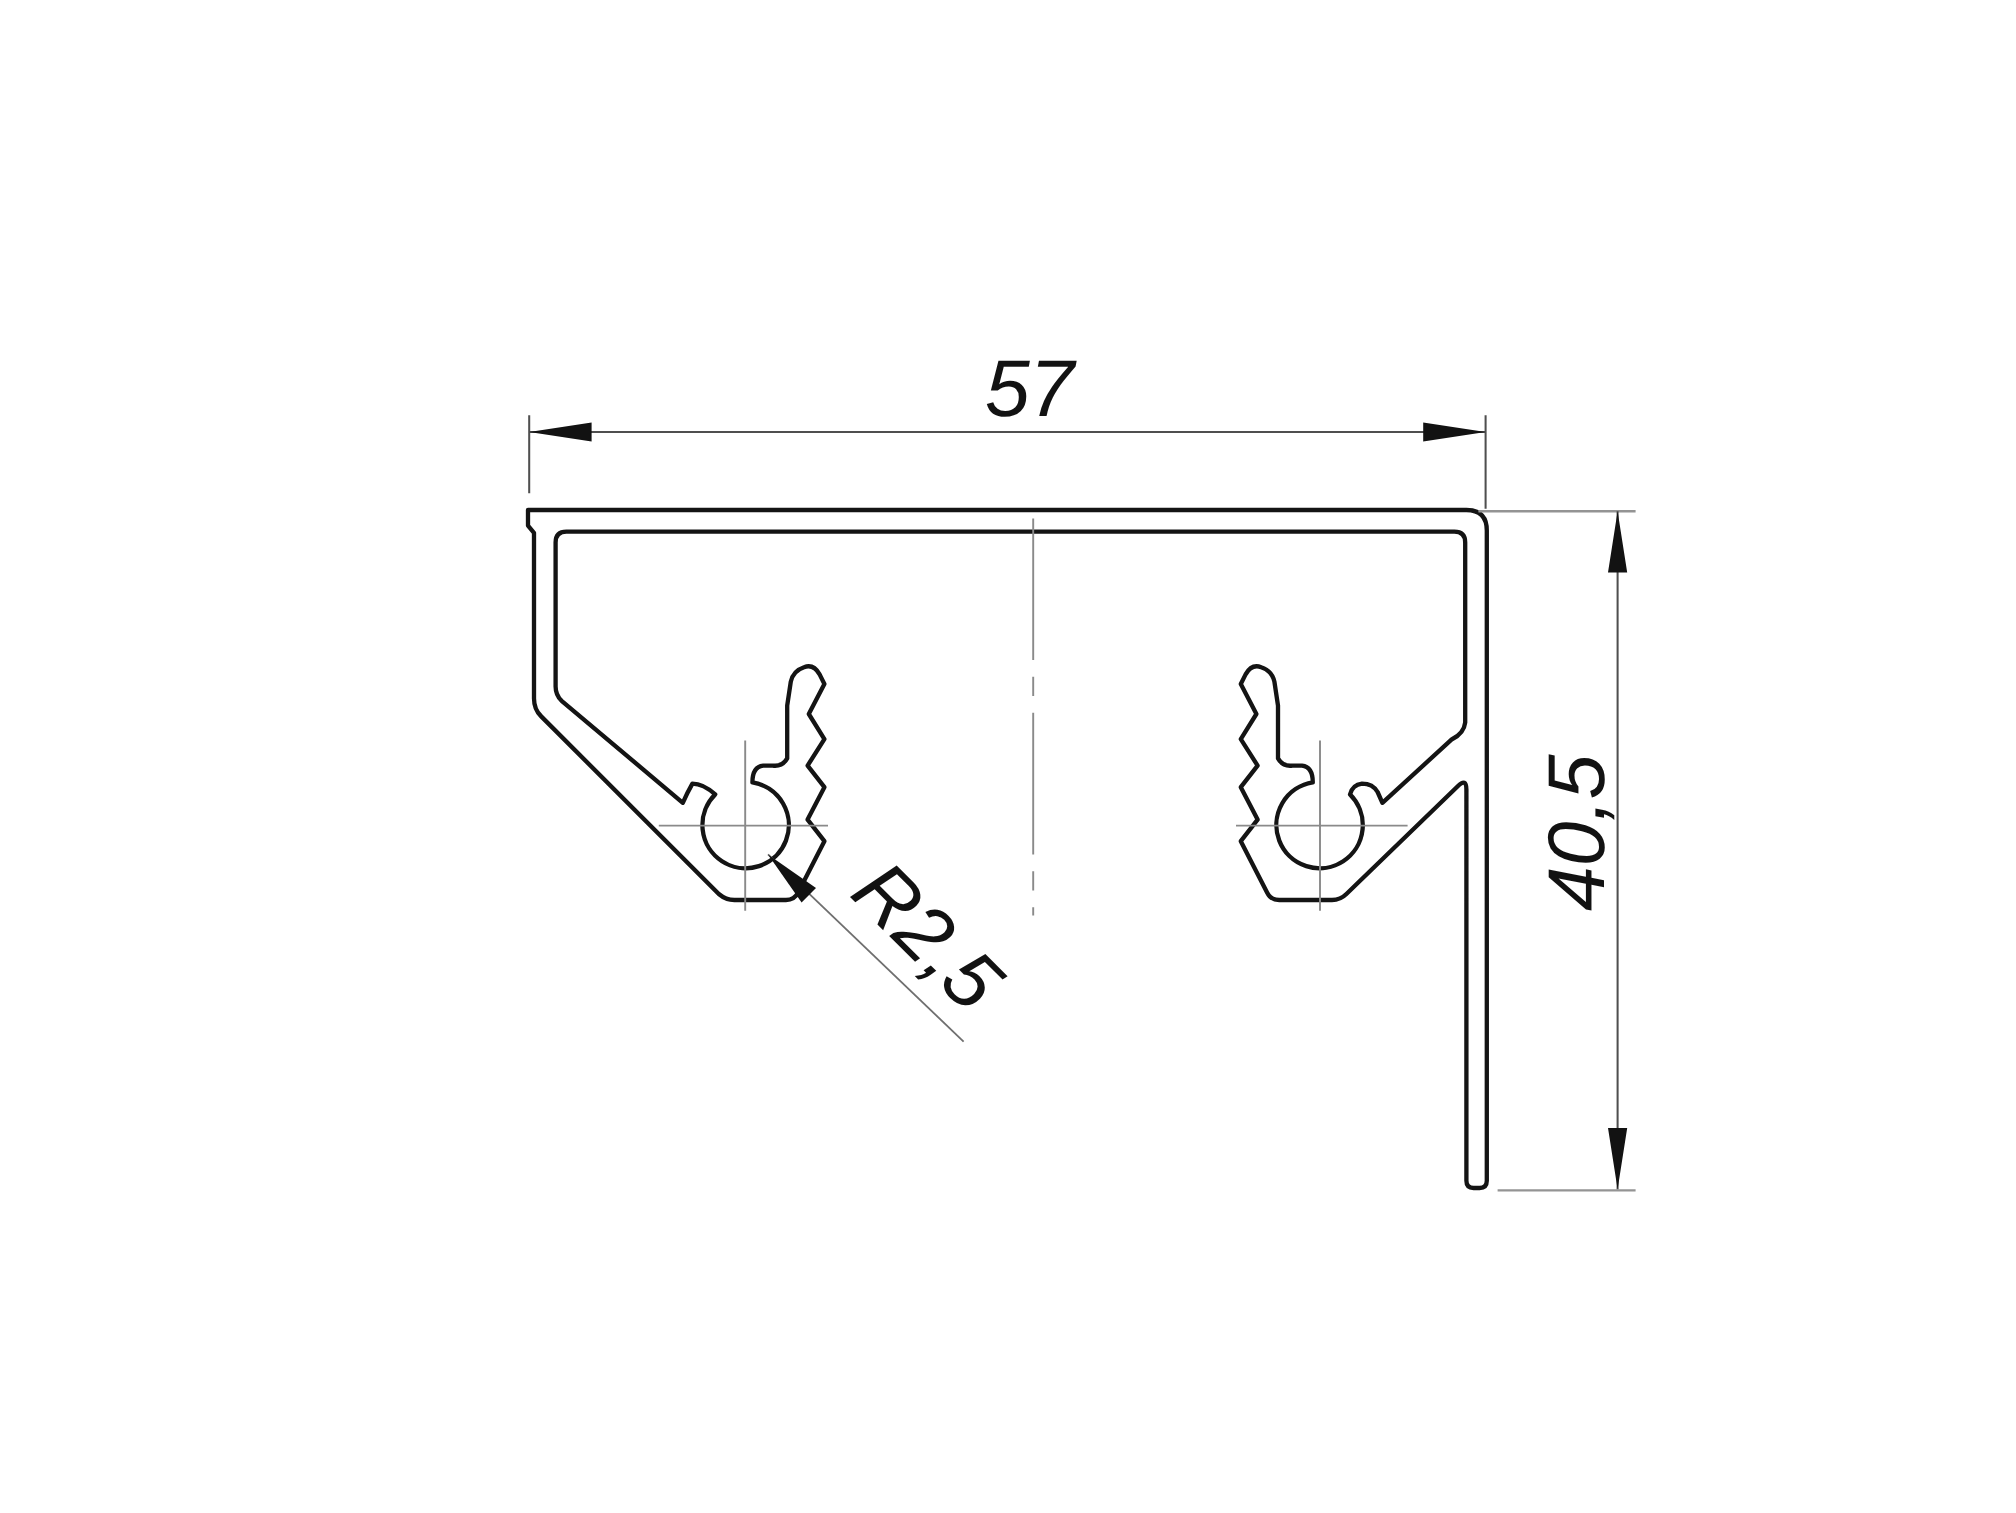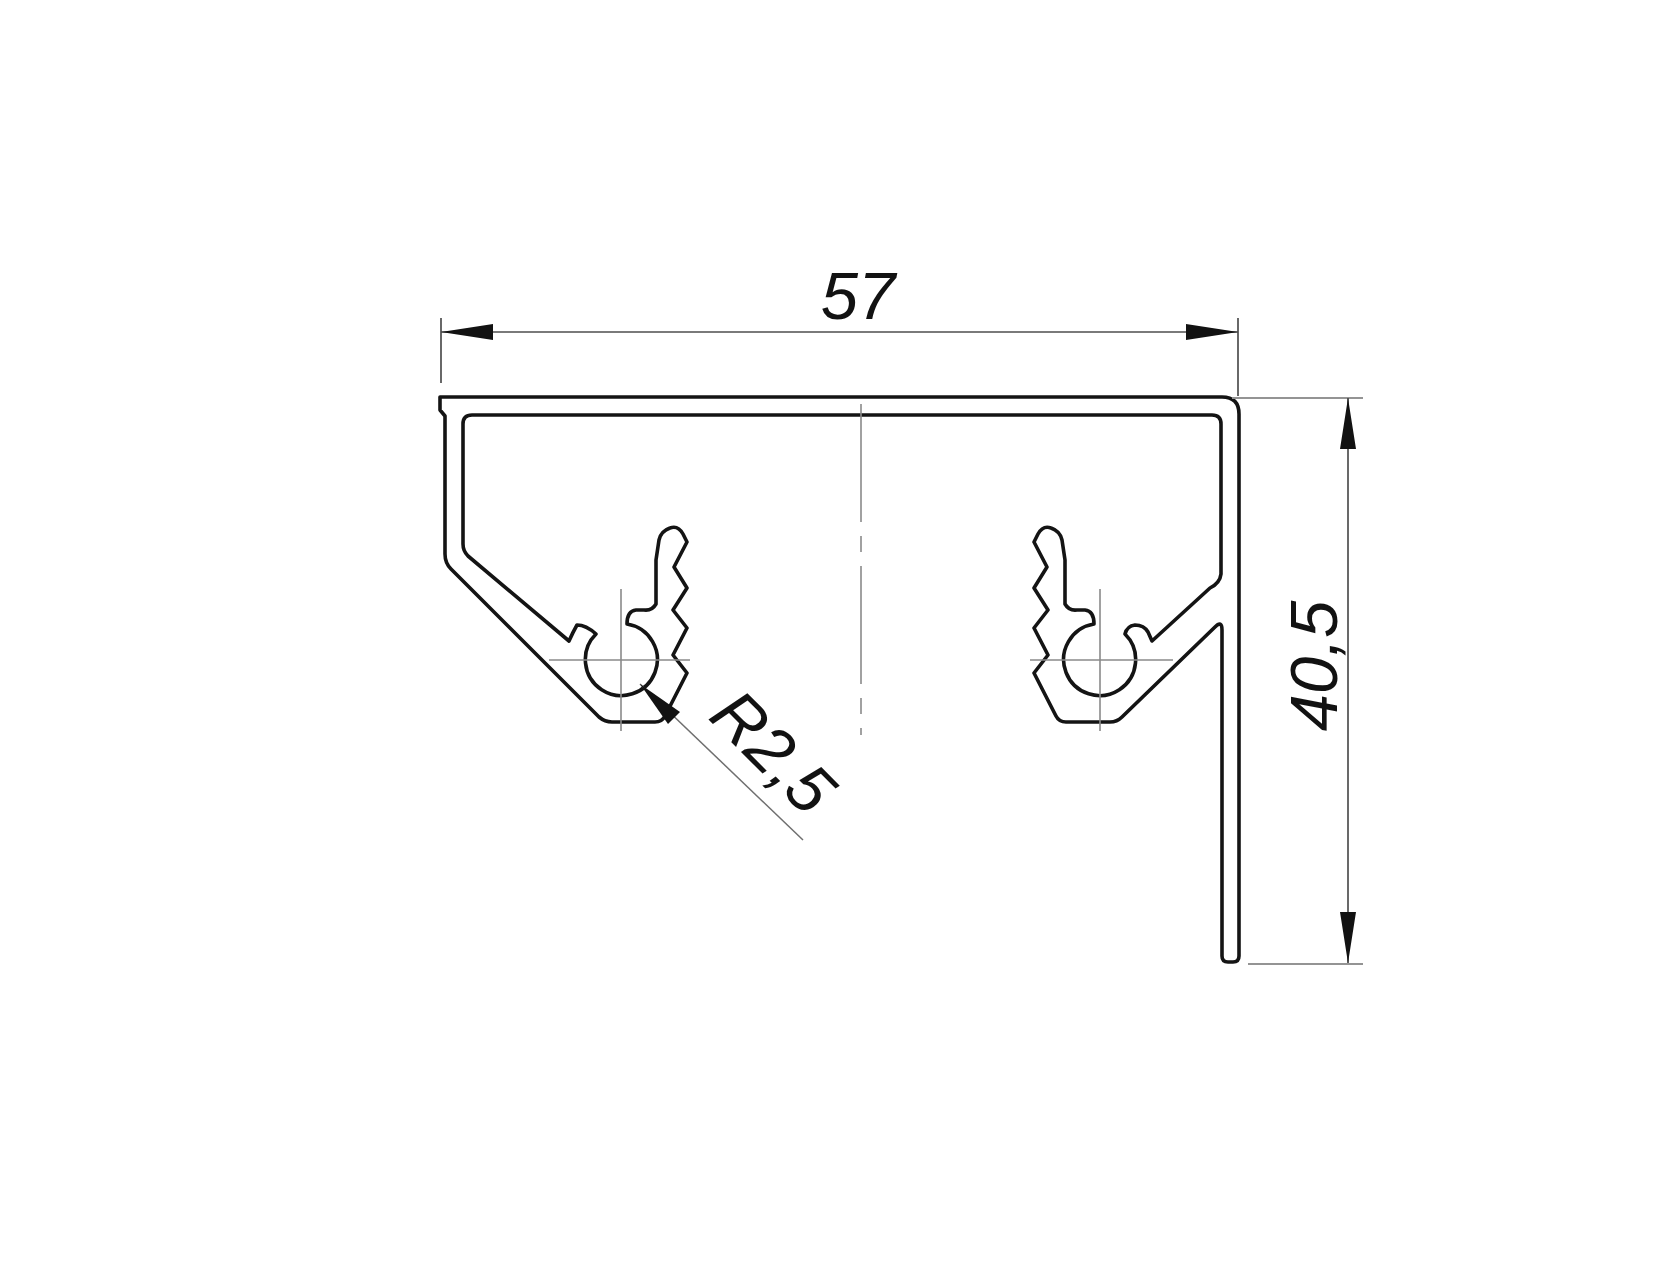--- a/index.html
+++ b/index.html
@@ -6,20 +6,21 @@
     margin: 0;
     padding: 0;
     background: #ffffff;
   }
   .drawing-page {
     position: relative;
     width: 1680px;
     height: 1083px;
     background: #ffffff;
     overflow: hidden;
+    margin-top: 28px;
   }
   svg { display: block; }
 
   .profile-stroke {
     fill: none;
     stroke: #141414;
     stroke-width: 3.6;
     stroke-linejoin: round;
     stroke-linecap: round;
   }

